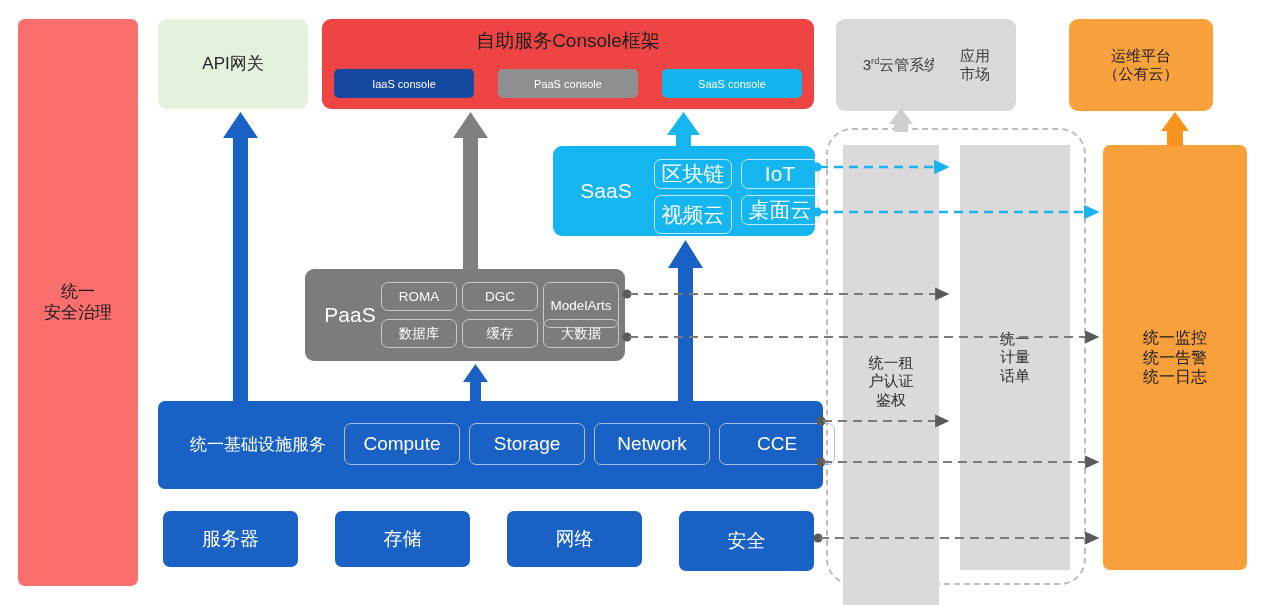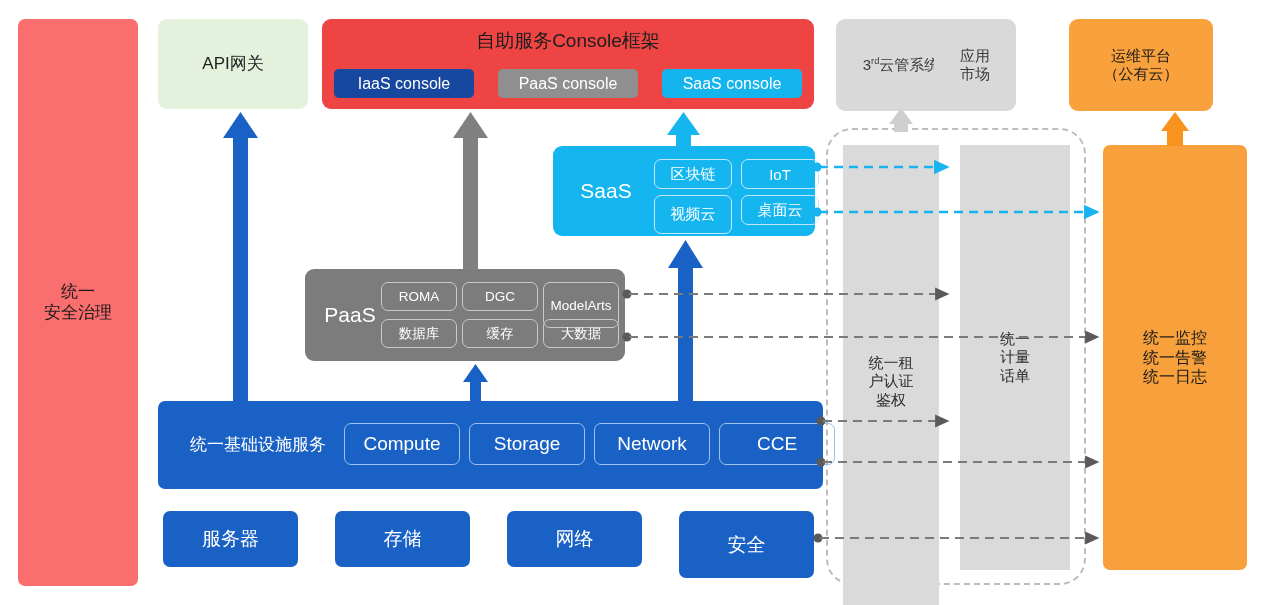--- a/index.html
+++ b/index.html
@@ -11,36 +11,36 @@
   
   .panel-red{background:#fb6e6e;border-radius:7px;color:#1a1a1a;font-size:17px;}
 
   
   .box-apigw{background:#e4f1dd;border-radius:9px;color:#222;font-size:17px;}
 
   
   .console-frame{background:#8ac council;}
   .console-frame{background:#ef4444;border-radius:9px;}
   .console-title{color:#1d1d1d;font-size:19px;}
-  .console-pill{border-radius:5px;color:#fff;font-size:16px;height:29px;display:flex;align-items:center;justify-content:center;}
+  .console-pill{border-radius:5px;color:#fff;font-size:11px;height:29px;display:flex;align-items:center;justify-content:center;}
   .pill-iaas{background:#15489e;}
   .pill-paas{background:#8f8f8f;}
   .pill-saas{background:#14b4ef;}
 
   
   .box-gray{background:#d9d9d9;border-radius:9px;color:#3b3b3b;font-size:15px;}
 
   
   .panel-orange{background:#f8a13c;border-radius:7px;color:#1a1a1a;font-size:16px;}
   .box-orange-top{background:#f9a13c;border-radius:9px;color:#1a1a1a;font-size:15px;}
 
   
   .layer-saas{background:#15b6f0;border-radius:9px;}
   .layer-saas .lbl{color:#fff;font-size:21px;}
-  .saas-chip{border:1.6px solid #bfe9fb;border-radius:7px;color:#fff;font-size:15px;display:flex;align-items:center;justify-content:center;}
+  .saas-chip{border:1.6px solid #bfe9fb;border-radius:7px;color:#fff;font-size:21px;display:flex;align-items:center;justify-content:center;}
 
   
   .layer-paas{background:#7c7c7c;border-radius:9px;}
   .layer-paas .lbl{color:#fff;font-size:21px;}
   .paas-chip{border:1.6px solid #c9c9c9;border-radius:7px;color:#fff;font-size:13.5px;display:flex;align-items:center;justify-content:center;}
 
   
   .layer-infra{background:#1961c4;border-radius:7px;}
   .layer-infra .lbl{color:#fff;font-size:17px;}
   .infra-chip{border:1.6px solid #9cc2ea;border-radius:7px;color:#fff;font-size:19px;display:flex;align-items:center;justify-content:center;}
@@ -194,21 +194,21 @@
 
   <div class="abs res-box ctr" style="left:163px;top:511px;width:135px;height:56px;">
     <span>服务器</span>
   </div>
   <div class="abs res-box ctr" style="left:335px;top:511px;width:135px;height:56px;">
     <span>存储</span>
   </div>
   <div class="abs res-box ctr" style="left:507px;top:511px;width:135px;height:56px;">
     <span>网络</span>
   </div>
-  <div class="abs res-box ctr" style="left:679px;top:511px;width:135px;height:67px;">
+  <div class="abs res-box ctr" style="left:679px;top:511px;width:135px;height:60px;">
     <span>安全</span>
   </div>
 
   <svg class="overlay" viewBox="0 0 1265 605">
     <defs>
       <marker id="arrGray" markerWidth="7" markerHeight="7" refX="5.4" refY="3" orient="auto">
         <path d="M0,0 L6.5,3 L0,6 Z" fill="#5a5a5a"></path>
       </marker>
       <marker id="arrCyan" markerWidth="7" markerHeight="7" refX="5.4" refY="3" orient="auto">
         <path d="M0,0 L6.5,3 L0,6 Z" fill="#19b4ef"></path>

